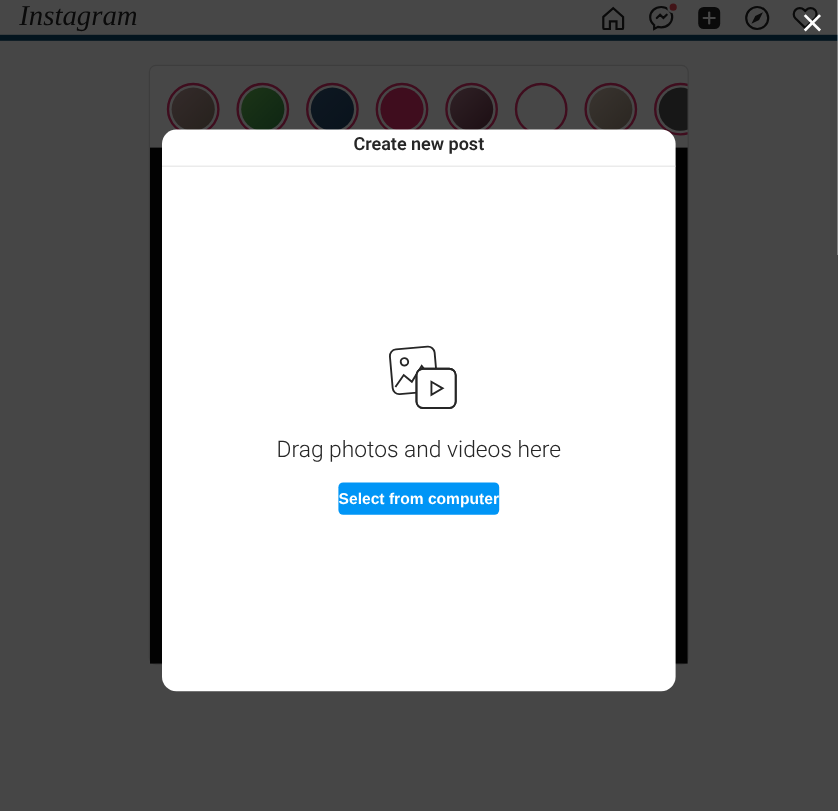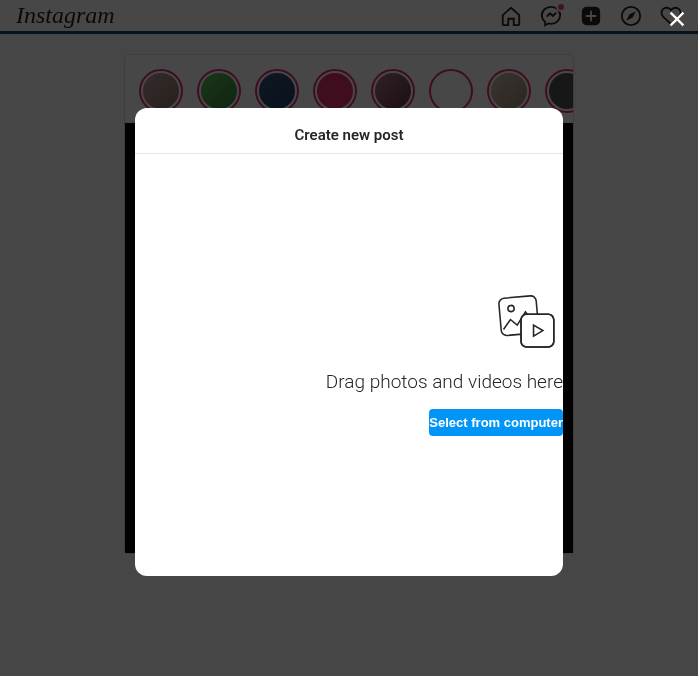--- a/index.html
+++ b/index.html
@@ -7,21 +7,21 @@
       font-family: -apple-system, BlinkMacSystemFont, "Segoe UI", Roboto, Helvetica, Arial, sans-serif;
       background: #fafafa;
       width: 698px;
       height: 676px;
       overflow: hidden;
       position: relative;
     }
     .topnav {
       height: 34px;
       background: #fff;
-      border-bottom: 3px solid #0c4a6e;
+      border-bottom: 5px solid #0c4a6e;
       display: flex;
       align-items: center;
       padding: 0 16px;
       gap: 20px;
     }
     .brand {
       font-family: 'Brush Script MT', cursive;
       font-size: 24px;
       font-weight: 500;
       font-style: italic;
@@ -107,32 +107,32 @@
       width: 428px;
       height: 468px;
       background: #fff;
       border-radius: 12px;
       z-index: 20;
       display: flex;
       flex-direction: column;
       overflow: hidden;
     }
     .modal-header {
-      padding: 18px 0 9px;
+      padding: 3px 0 9px;
       text-align: center;
       font-weight: 600;
       font-size: 15px;
       color: #262626;
       border-bottom: 1px solid #e6e6e6;
     }
     .modal-body {
       flex: 1;
       display: flex;
       flex-direction: column;
-      align-items: flex-end;
+      align-items: center;
       justify-content: center;
       gap: 16px;
     }
     .media-icon { width: 80px; height: 60px; }
     .drop-text {
       font-size: 19px;
       font-weight: 300;
       color: #262626;
     }
     .select-btn {

